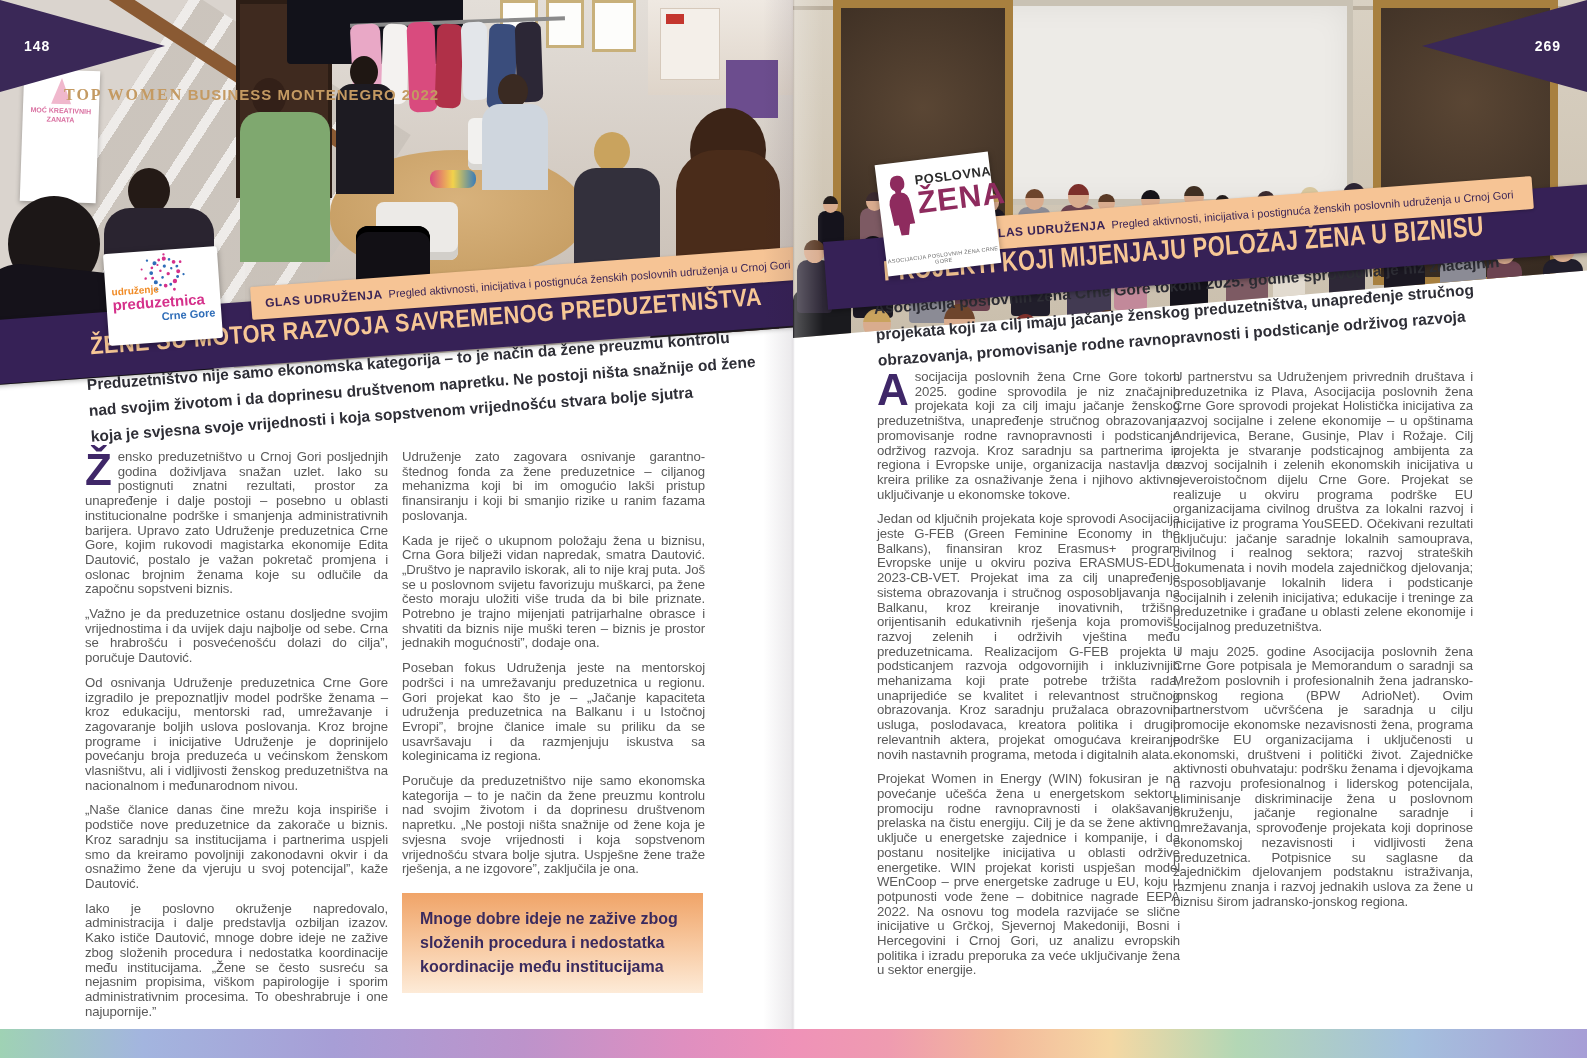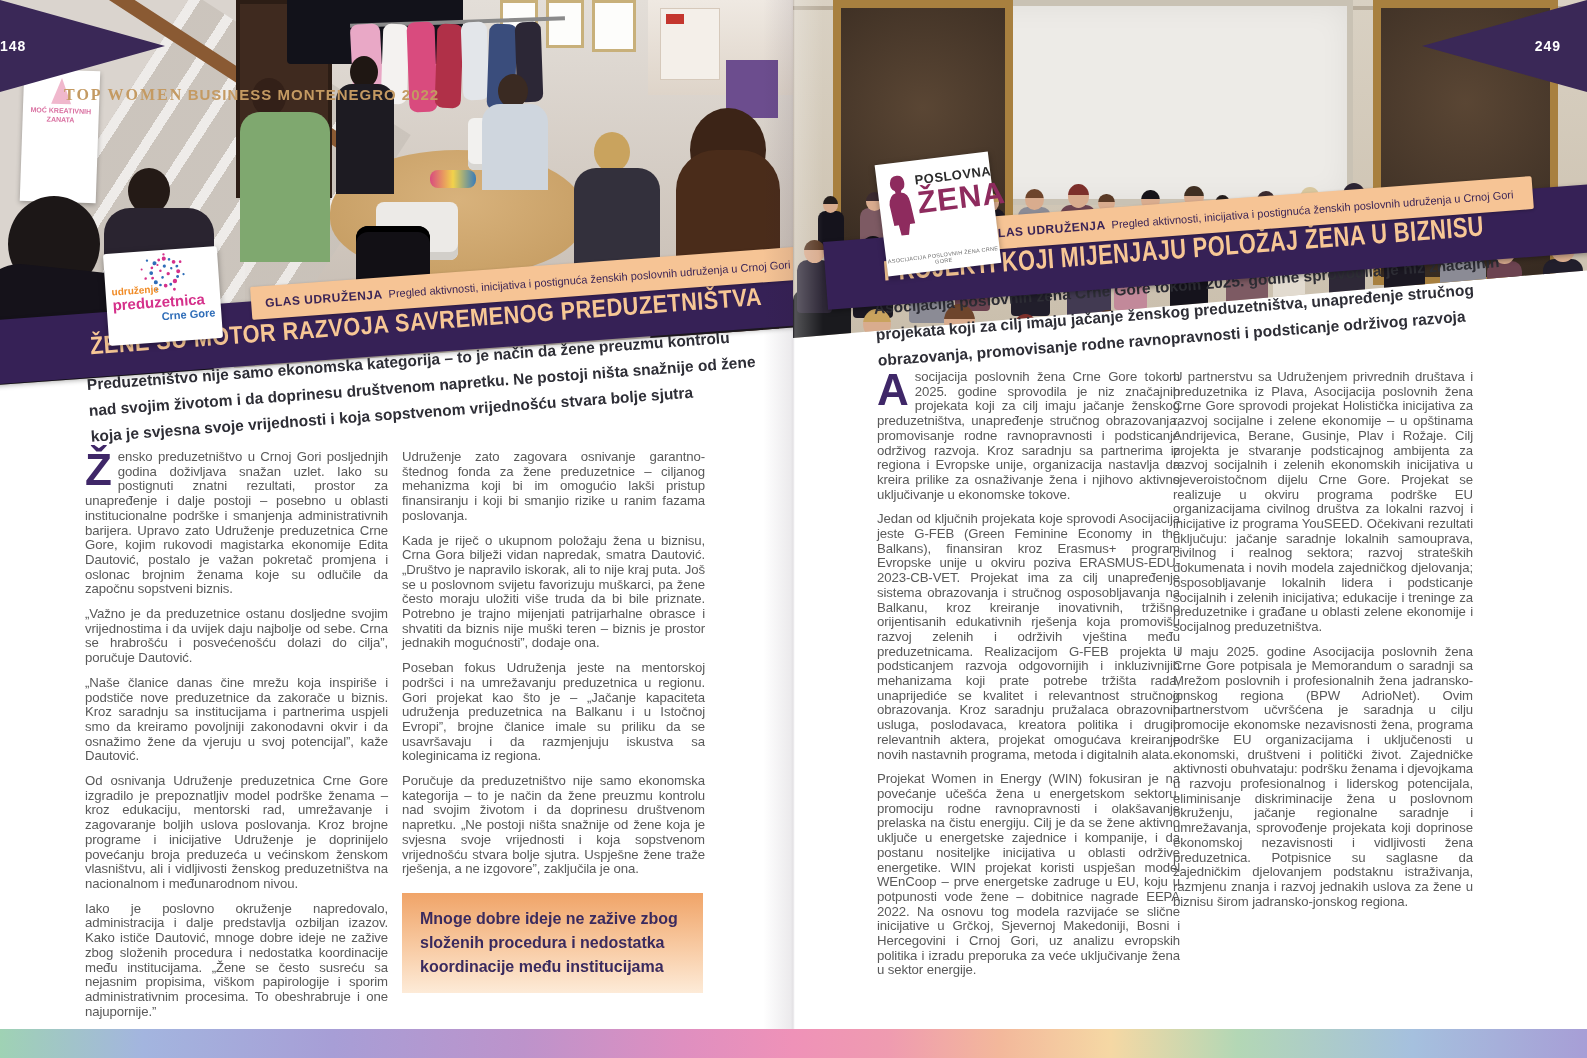--- a/index.html
+++ b/index.html
@@ -87,21 +87,21 @@
       <div class="ph" style="left:8px;top:196px;width:92px;height:96px;border-radius:50%;background:#1c1717;"></div>
       <div class="ph" style="left:-30px;top:272px;width:240px;height:250px;border-radius:40px 40px 0 0;background:#15121a;transform:rotate(6deg);"></div>
       <div class="ph" style="left:356px;top:226px;width:74px;height:86px;border-radius:12px;background:#121015;box-shadow:0 -14px 0 -6px transparent, inset 0 6px 0 #000;"></div>
       <div class="ph" style="left:244px;top:412px;width:130px;height:90px;background:#e8e6e2;border-radius:14px;transform:rotate(-8deg);"></div>
       <div class="ph" style="left:430px;top:376px;width:110px;height:120px;border-radius:50%;background:#caa45e;"></div>
       <div class="ph" style="left:690px;top:108px;width:76px;height:84px;border-radius:50%;background:#3c2417;"></div>
       <div class="ph" style="left:676px;top:150px;width:104px;height:210px;border-radius:40px;background:#4a2c1a;"></div>
       <div class="ph" style="left:650px;top:300px;width:160px;height:220px;border-radius:40px 40px 0 0;background:#241e26;"></div>
     </div>
 
-    <div class="tri" style="left:0;clip-path:polygon(0 0,100% 50%,0 100%);box-sizing:border-box;">
+    <div class="tri" style="left:0;clip-path:polygon(0 0,100% 50%,0 100%);padding-left:24px;box-sizing:border-box;">
       <span>148</span>
     </div>
 
     <div class="abs" style="left:64px;top:86px;white-space:nowrap;z-index:9;">
       <span style="font-family:'Liberation Serif',serif;font-weight:bold;font-size:16px;letter-spacing:2px;color:#c49a62;">TOP WOMEN</span>
       <span style="font-weight:bold;font-size:15px;letter-spacing:1px;color:#c49a62;">BUSINESS MONTENEGRO 2022</span>
     </div>
 
     <div class="peach-banner" style="left:250px;top:287px;width:548px;transform:rotate(-4.2deg);z-index:6;">
       <b>GLAS UDRUŽENJA</b>
@@ -153,22 +153,22 @@
 
     <div class="subtitle" style="left:86px;top:372px;transform:rotate(-4.2deg);">
       <div>Preduzetništvo nije samo ekonomska kategorija – to je način da žene preuzmu kontrolu</div>
       <div>nad svojim životom i da doprinesu društvenom napretku. Ne postoji ništa snažnije od žene</div>
       <div>koja je svjesna svoje vrijednosti i koja sopstvenom vrijednošću stvara bolje sjutra</div>
     </div>
 
     <div class="col" style="left:85px;top:450px;">
       <p><span class="dropcap">Ž</span><span>ensko preduzetništvo u Crnoj Gori posljednjih godina doživljava snažan uzlet. Iako su postignuti znatni rezultati, prostor za unapređenje i dalje postoji – posebno u oblasti institucionalne podrške i smanjenja administrativnih barijera. Upravo zato Udruženje preduzetnica Crne Gore, kojim rukovodi magistarka ekonomije Edita Dautović, postalo je važan pokretač promjena i oslonac brojnim ženama koje su odlučile da započnu sopstveni biznis.</span></p>
       <p>„Važno je da preduzetnice ostanu dosljedne svojim vrijednostima i da uvijek daju najbolje od sebe. Crna se hrabrošću i posvećenošću dolazi do cilja”, poručuje Dautović.</p>
+      <p>Od osnivanja Udruženje preduzetnica Crne Gore izgradilo je prepoznatljiv model podrške ženama – kroz edukaciju, mentorski rad, umrežavanje i zagovaranje boljih uslova poslovanja. Kroz brojne programe i inicijative Udruženje je doprinijelo povećanju broja preduzeća u većinskom ženskom vlasništvu, ali i vidljivosti ženskog preduzetništva na nacionalnom i međunarodnom nivou.</p>
       <p>„Naše članice danas čine mrežu koja inspiriše i podstiče nove preduzetnice da zakorače u biznis. Kroz saradnju sa institucijama i partnerima uspjeli smo da kreiramo povoljniji zakonodavni okvir i da osnažimo žene da vjeruju u svoj potencijal”, kaže Dautović.</p>
-      <p>Od osnivanja Udruženje preduzetnica Crne Gore izgradilo je prepoznatljiv model podrške ženama – kroz edukaciju, mentorski rad, umrežavanje i zagovaranje boljih uslova poslovanja. Kroz brojne programe i inicijative Udruženje je doprinijelo povećanju broja preduzeća u većinskom ženskom vlasništvu, ali i vidljivosti ženskog preduzetništva na nacionalnom i međunarodnom nivou.</p>
       <p>Iako je poslovno okruženje napredovalo, administracija i dalje predstavlja ozbiljan izazov. Kako ističe Dautović, mnoge dobre ideje ne zažive zbog složenih procedura i nedostatka koordinacije među institucijama. „Žene se često susreću sa nejasnim propisima, viškom papirologije i sporim administrativnim procesima. To obeshrabruje i one najupornije.”</p>
     </div>
     <div class="col" style="left:402px;top:450px;">
       <p>Udruženje zato zagovara osnivanje garantno-štednog fonda za žene preduzetnice – ciljanog mehanizma koji bi im omogućio lakši pristup finansiranju i koji bi smanjio rizike u ranim fazama poslovanja.</p>
       <p>Kada je riječ o ukupnom položaju žena u biznisu, Crna Gora bilježi vidan napredak, smatra Dautović. „Društvo je napravilo iskorak, ali to nije kraj puta. Još se u poslovnom svijetu favorizuju muškarci, pa žene često moraju uložiti više truda da bi bile priznate. Potrebno je trajno mijenjati patrijarhalne obrasce i shvatiti da biznis nije muški teren – biznis je prostor jednakih mogućnosti”, dodaje ona.</p>
       <p>Poseban fokus Udruženja jeste na mentorskoj podršci i na umrežavanju preduzetnica u regionu. Gori projekat kao što je – „Jačanje kapaciteta udruženja preduzetnica na Balkanu i u Istočnoj Evropi”, brojne članice imale su priliku da se usavršavaju i da razmjenjuju iskustva sa koleginicama iz regiona.</p>
       <p>Poručuje da preduzetništvo nije samo ekonomska kategorija – to je način da žene preuzmu kontrolu nad svojim životom i da doprinesu društvenom napretku. „Ne postoji ništa snažnije od žene koja je svjesna svoje vrijednosti i koja sopstvenom vrijednošću stvara bolje sjutra. Uspješne žene traže rješenja, a ne izgovore”, zaključila je ona.</p>
     </div>
 
     <div class="callout" style="left:402px;top:893px;width:301px;min-height:84px;">
@@ -359,21 +359,21 @@
           </div>
         </div>
       <div class="ph" style="left:-10px;top:412px;width:580px;height:110px;background:linear-gradient(180deg,#f7f5f2,#e4e0d8);transform:skewY(-2deg);z-index:7;"></div>
       <div class="ph" style="left:0;top:470px;width:240px;height:60px;background:#a23a33;z-index:8;"></div>
       <div class="ph" style="left:120px;top:392px;width:3px;height:26px;background:#222;transform:rotate(18deg);z-index:8;"></div>
       <div class="ph" style="left:210px;top:396px;width:3px;height:24px;background:#222;transform:rotate(14deg);z-index:8;"></div>
       <div class="ph" style="left:300px;top:390px;width:8px;height:22px;background:#cfd8da;border-radius:3px;z-index:8;"></div>
     </div>
 
     <div class="tri" style="left:629px;clip-path:polygon(0 50%,100% 0,100% 100%);justify-content:flex-end;padding-right:26px;box-sizing:border-box;">
-      <span>249</span>
+      <span>269</span>
     </div>
 
     <div class="peach-banner" style="left:180px;top:218px;width:532px;transform:rotate(-4.3deg);z-index:6;">
       <b>GLAS UDRUŽENJA</b>
       <span>Pregled aktivnosti, inicijativa i postignuća ženskih poslovnih udruženja u Crnoj Gori</span>
     </div>
     <div class="purple-band" style="left:30px;top:242px;width:800px;height:68px;transform:rotate(-4.3deg);z-index:5;padding-left:58px;box-sizing:border-box;">
       <span class="band-text band-text-r">PROJEKTI KOJI MIJENJAJU POLOŽAJ ŽENA U BIZNISU</span>
     </div>
 

